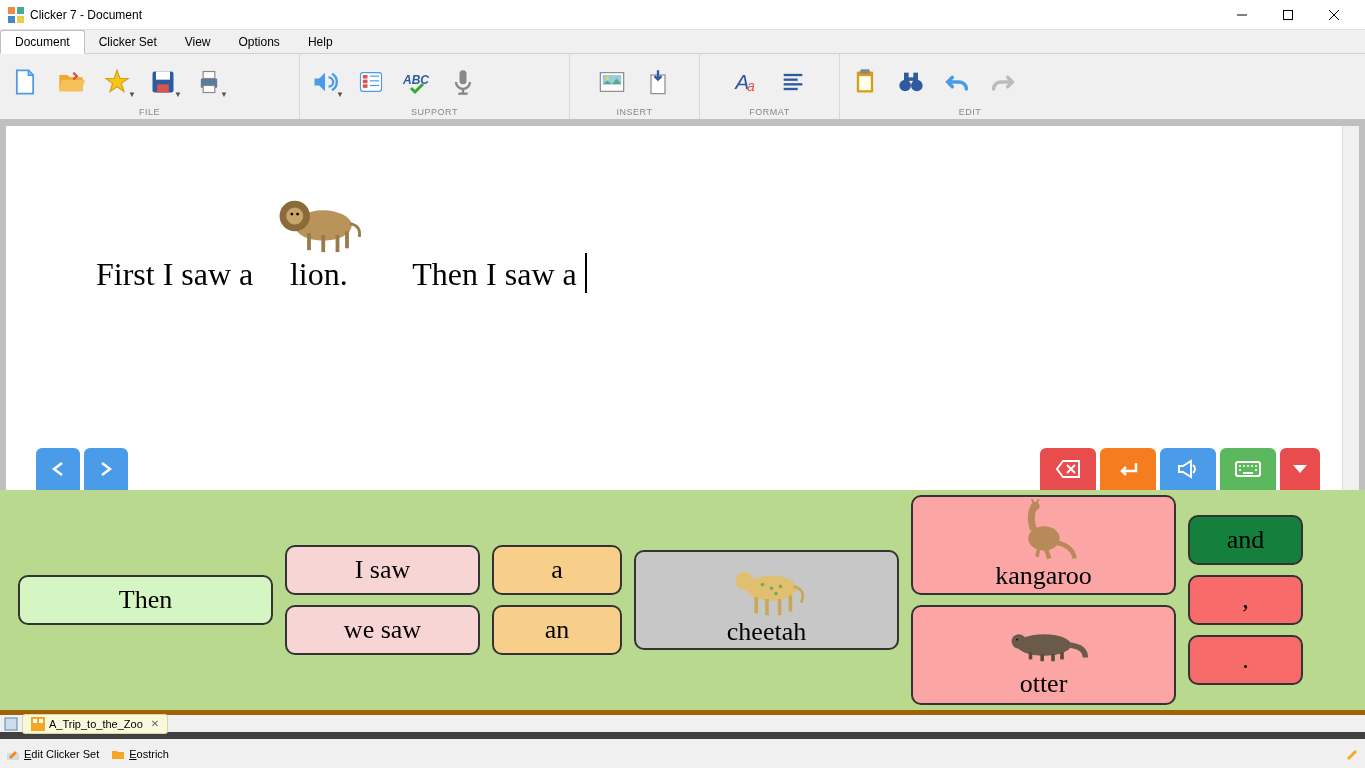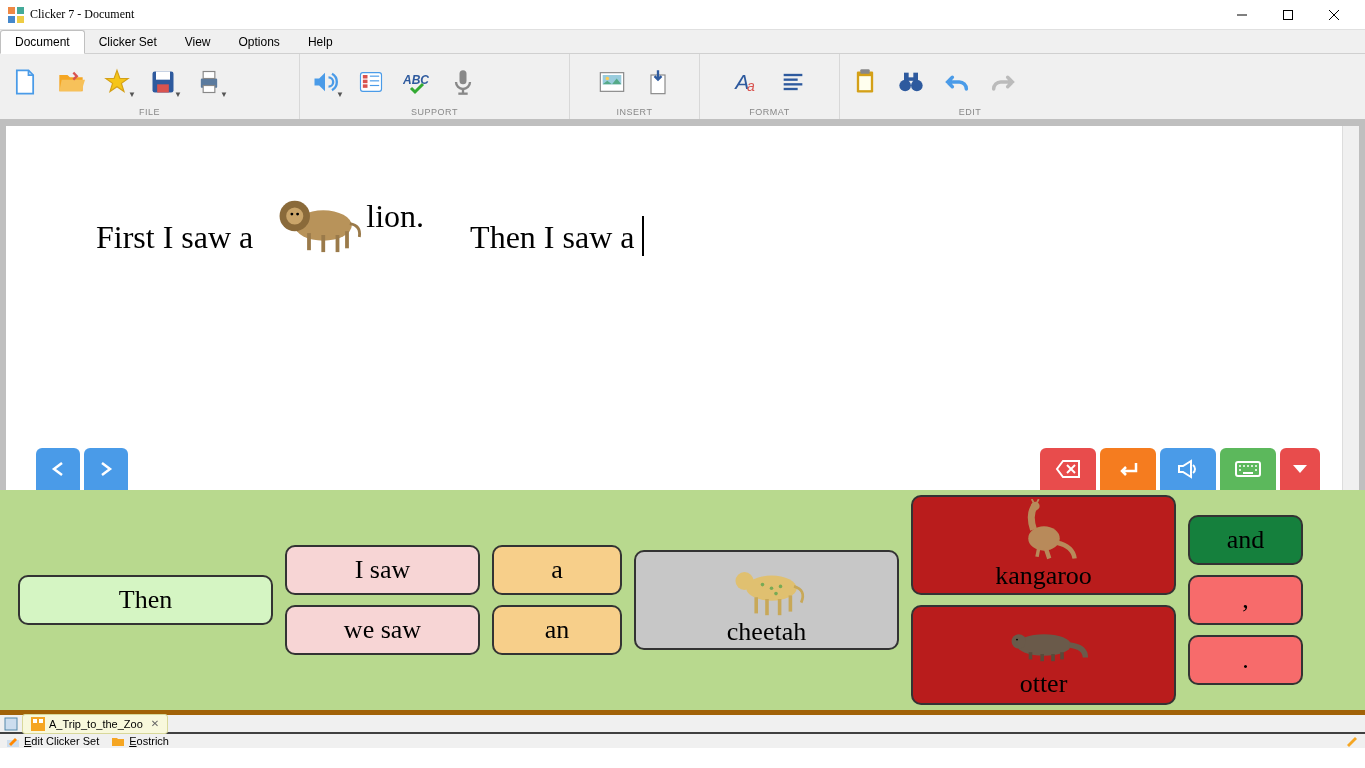--- a/index.html
+++ b/index.html
@@ -1,21 +1,21 @@
 <!DOCTYPE html>
 <html><head>
 <meta charset="utf-8">
 <style>
 * { box-sizing: border-box; margin: 0; padding: 0; }
 body { font-family: "Segoe UI", Tahoma, sans-serif; font-size: 12px; background: #fff; overflow: hidden; width: 1365px; height: 768px; }
 
 
 .titlebar { height: 30px; background: #fff; display: flex; align-items: center; padding: 0 8px; border-bottom: 1px solid #e0e0e0; }
 .titlebar-icon { width: 16px; height: 16px; margin-right: 6px; display: inline-flex; }
-.titlebar-title { flex: 1; font-size: 12px; color: #000; font-family: Liberation Serif, serif; }
+.titlebar-title { flex: 1; font-size: 12px; color: #000; }
 .window-controls { display: flex; }
 .window-btn { width: 46px; height: 30px; display: flex; align-items: center; justify-content: center; font-size: 14px; cursor: pointer; }
 
 
 .menubar { height: 24px; background: #f0f0f0; display: flex; align-items: stretch; border-bottom: 1px solid #d0d0d0; padding-left: 0; }
 .menu-tab { padding: 4px 14px; font-size: 12px; cursor: pointer; display: flex; align-items: center; }
 .menu-tab.active { background: #fff; border: 1px solid #c0c0c0; border-bottom: 1px solid #fff; border-radius: 3px 3px 0 0; margin-bottom: -1px; }
 
 
 .toolbar { height: 66px; background: #f0f0f0; display: flex; border-bottom: 1px solid #c0c0c0; }
@@ -23,51 +23,51 @@
 .toolbar-row { display: flex; align-items: center; flex: 1; gap: 4px; }
 .toolbar-label { font-size: 9px; color: #888; text-align: center; padding-bottom: 2px; letter-spacing: 0.5px; }
 .tool-btn { width: 42px; height: 42px; display: flex; align-items: center; justify-content: center; cursor: pointer; border-radius: 3px; position: relative; }
 .tool-btn svg { width: 28px; height: 28px; }
 .dropdown-arrow { position: absolute; right: 2px; bottom: 4px; font-size: 8px; color: #555; }
 
 
 .doc-wrapper { height: 370px; background: #bfbfbf; padding: 6px 6px 0 6px; display: flex; position: relative; }
 .doc-page { flex: 1; background: #fff; padding: 50px 90px 0; position: relative; font-family: "Comic Sans MS", cursive; font-size: 32px; color: #000; }
 .doc-line { display: flex; align-items: flex-end; gap: 18px; }
-.doc-word { display: flex; flex-direction: row; align-items: center; }
+.doc-word { display: flex; flex-direction: column; align-items: center; }
 .doc-img { width: 95px; height: 80px; display: flex; align-items: flex-end; justify-content: center; }
 .cursor { border-left: 2px solid #000; height: 40px; display: inline-block; animation: blink 1s infinite; margin-left: -10px; }
 @keyframes blink { 50% { opacity: 0; } }
 .scrollbar { width: 17px; background: #f0f0f0; border-left: 1px solid #ddd; }
 
 
 .nav-buttons { position: absolute; left: 30px; bottom: 0; display: flex; gap: 4px; }
 .nav-btn { width: 44px; height: 42px; background: #4a9be8; border-radius: 6px 6px 0 0; display: flex; align-items: center; justify-content: center; cursor: pointer; }
 .action-buttons { position: absolute; right: 22px; bottom: 0; display: flex; gap: 4px; }
 .action-btn { width: 56px; height: 42px; border-radius: 6px 6px 0 0; display: flex; align-items: center; justify-content: center; cursor: pointer; }
 .action-btn.small { width: 40px; }
 .red { background: #e84c4c; } .orange { background: #f57c1f; } .blue { background: #4a9be8; } .green { background: #5cb85c; }
 
 
 .grid-area { height: 220px; background: #b8d98e; padding: 8px 18px; display: flex; align-items: center; gap: 12px; }
 .col { display: flex; flex-direction: column; gap: 10px; }
 .grid-btn { border: 2px solid #333; border-radius: 10px; font-family: "Comic Sans MS", cursive; font-size: 26px; display: flex; flex-direction: column; align-items: center; justify-content: center; cursor: pointer; padding: 4px; }
 .c-green { background: #d5f5c3; } .c-pink { background: #f7d5d5; } .c-orange { background: #f7cf8a; }
-.c-gray { background: #c7c7c7; } .c-white { background: #b91c1c; } .c-cream { background: #15803d; } .c-red { background: #f76b6b; }
+.c-gray { background: #c7c7c7; } .c-white { background: #fca5a5; } .c-cream { background: #15803d; } .c-red { background: #f76b6b; }
 .grid-img { height: 70px; display: flex; align-items: center; justify-content: center; }
 .grid-img svg { max-height: 70px; }
 
 
 .tabstrip { height: 22px; background: #f0f0f0; display: flex; align-items: center; padding: 0 4px; gap: 4px; border-top: 5px solid #a16207; }
 .file-tab { display: flex; align-items: center; gap: 4px; padding: 2px 8px; background: #f8f8dc; border: 1px solid #d8d89a; border-radius: 3px; font-size: 11px; }
 .tab-close { font-size: 10px; color: #666; cursor: pointer; margin-left: 4px; }
 .tab-icon { width: 14px; height: 14px; display: inline-flex; }
 
 
-.statusbar { height: 16px; background: #f0f0f0; display: flex; align-items: center; padding: 0 6px; gap: 12px; font-size: 11px; border-top: 2px solid #404040; }
+.statusbar { height: 36px; background: #f0f0f0; display: flex; align-items: center; padding: 0 6px; gap: 12px; font-size: 11px; border-top: 7px solid #404040; }
 .status-link { display: flex; align-items: center; gap: 4px; cursor: pointer; }
 .status-link .ul { text-decoration: underline; }
 .status-right { margin-left: auto; }
 </style>
 </head>
 <body>
 
 <div class="titlebar">
   <span class="titlebar-icon">
     <svg viewBox="0 0 16 16">

